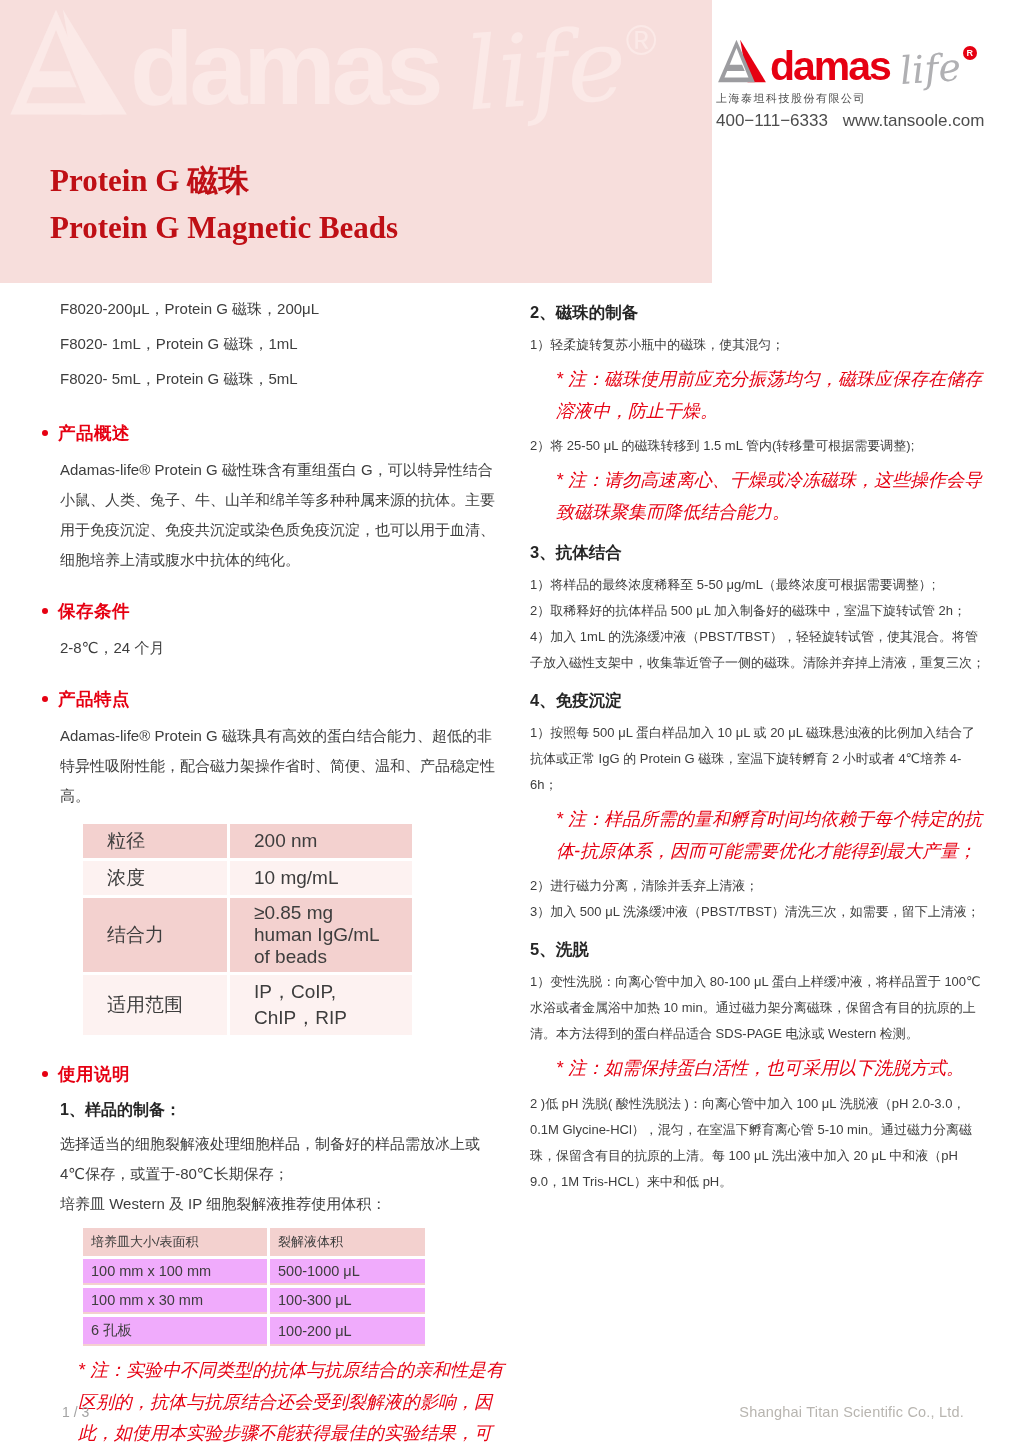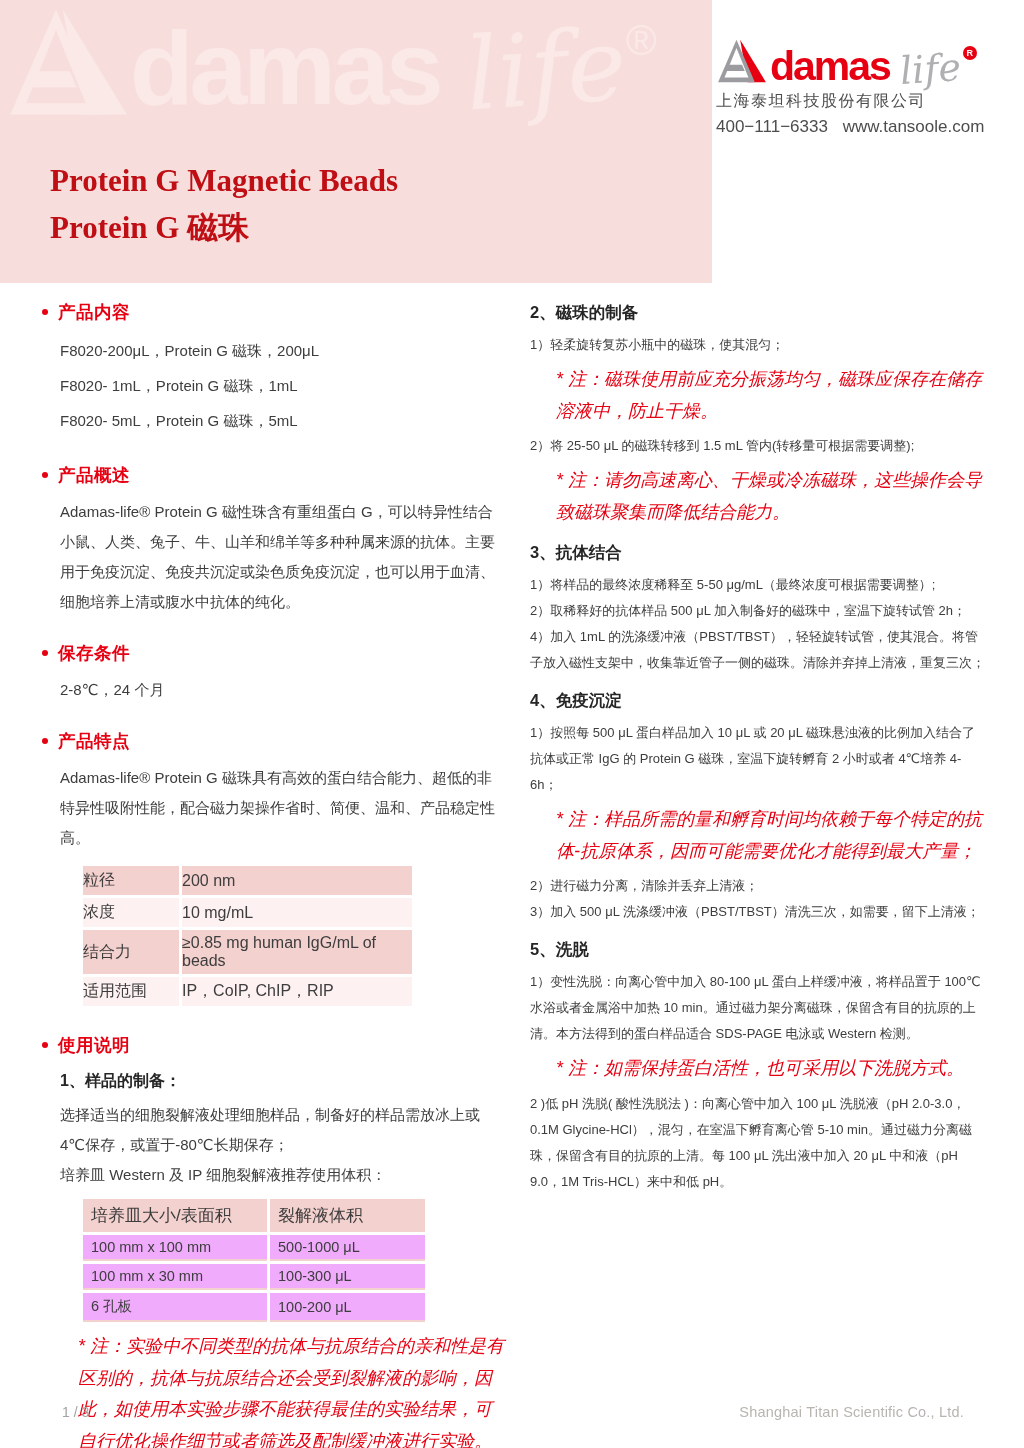--- a/index.html
+++ b/index.html
@@ -16,45 +16,45 @@
   .wm-life{font-family:"DejaVu Serif","Liberation Serif",serif;font-style:italic;font-size:100px;color:#fbe9e7;line-height:1;margin-left:26px;transform:rotate(-4deg);}
   .wm-reg{font-size:42px;color:#fbe9e7;line-height:1;position:relative;top:-58px;}
   .title{position:absolute;left:50px;top:158px;font-family:"Liberation Serif","DejaVu Serif",serif;font-weight:bold;color:#bf0f15;font-size:31px;line-height:1.5;}
   
   .logo-block{position:absolute;left:716px;top:38px;width:280px;}
   .logo-row{display:flex;align-items:flex-end;}
   .logo-tri{flex:0 0 auto;margin-right:2px;}
   .logo-damas{font-size:41px;font-weight:bold;letter-spacing:-2px;color:#e60012;line-height:0.82;}
   .logo-life{font-family:"DejaVu Serif","Liberation Serif",serif;font-style:italic;font-size:38px;color:#b0b0b3;line-height:0.8;margin-left:10px;transform:rotate(-4deg);}
   .logo-reg{display:inline-block;width:14px;height:14px;border-radius:50%;background:#e60012;color:#fff;font-size:9px;font-weight:bold;text-align:center;line-height:14px;position:relative;top:-24px;left:2px;}
-  .company-cn{font-size:16px;color:#4d4d4d;margin-top:7px;letter-spacing:1.5px;}
+  .company-cn{font-size:11px;color:#4d4d4d;margin-top:7px;letter-spacing:1.5px;}
   .contact{font-size:17px;color:#4d4d4d;margin-top:5px;}
   .contact span{margin-right:10px;}
   
   .col{position:absolute;top:292px;}
   .col.left{left:42px;width:462px;}
   .col.right{left:530px;width:458px;}
   
   .lhead{display:flex;align-items:center;margin:24px 0 10px 0;}
   .lhead:first-child{margin-top:8px;}
   .bullet{width:6px;height:6px;border-radius:50%;background:#e60012;margin-right:10px;flex:0 0 auto;}
   .lhead-text{color:#e60012;font-size:17.5px;font-weight:bold;letter-spacing:0.5px;}
   .lbody{font-size:15px;line-height:2.0;margin:0 0 0 18px;color:#3d3d3d;}
   .litem{font-size:15px;margin:0 0 0 18px;padding:8px 0;color:#3d3d3d;}
   .lsub{font-size:16px;font-weight:bold;color:#262626;margin:14px 0 8px 18px;}
   .note{color:#e60012;font-size:18px;font-style:italic;line-height:1.75;margin:6px 0 6px 26px;}
   
   table.spec{border-collapse:separate;border-spacing:3px;margin:10px 0 4px 38px;width:335px;}
-  table.spec td{font-size:16px;padding:4px 0;color:#3d3d3d;}
+  table.spec td{font-size:19px;padding:4px 24px;color:#3d3d3d;}
   table.spec tr:nth-child(odd) td{background:#f3d1cf;}
   table.spec tr:nth-child(even) td{background:#fdf2f1;}
   table.spec td.k{width:96px;}
   
   table.vol{border-collapse:separate;border-spacing:3px;margin:6px 0 2px 38px;width:348px;}
-  table.vol th{background:#f3d1cf;font-size:17px;font-weight:normal;text-align:left;padding:5px 8px;color:#3d3d3d;}
+  table.vol th{background:#f3d1cf;font-size:13px;font-weight:normal;text-align:left;padding:5px 8px;color:#3d3d3d;}
   table.vol td{font-size:14.5px;padding:4px 8px;color:#3d3d3d;background:#f0abfc;border-bottom:2px solid #f3d1cf;}
   table.vol td.k,table.vol th.k{width:168px;}
   
   .rhead{font-size:16.5px;font-weight:bold;color:#262626;margin:14px 0 8px 0;}
   .rhead:first-child{margin-top:10px;}
   .step{font-size:13px;line-height:2.0;margin:0;color:#3d3d3d;}
   
   .footer-left{position:absolute;left:62px;bottom:28px;font-size:14px;color:#a3a3a3;}
   .footer-right{position:absolute;right:60px;bottom:28px;font-size:14.5px;color:#b8b5b0;letter-spacing:0.2px;}
 </style>
@@ -69,22 +69,22 @@
         <polygon points="24,2 52,48 32,48" fill="#fbe9e7"></polygon>
         <polygon points="21,2 41,48 1,48" fill="#fbe9e7"></polygon>
         <polygon points="21,11 34,43 8,43" fill="#f7dedc"></polygon>
         <polygon points="13,29 27,29 30,36 10,36" fill="#fbe9e7"></polygon>
       </svg>
       <span class="wm-damas">damas</span>
       <span class="wm-life">life</span>
       <span class="wm-reg">®</span>
     </div>
     <div class="title">
+      <div>Protein G 磁珠</div>
       <div>Protein G Magnetic Beads</div>
-      <div>Protein G 磁珠</div>
     </div>
   </div>
 
   <div class="logo-block">
     <div class="logo-row">
       <svg class="logo-tri" width="52" height="46" viewBox="0 0 56 50">
         <polygon points="26,2 54,48 34,48" fill="#e60012"></polygon>
         <polygon points="22,2 42,48 2,48" fill="#9c9ca0"></polygon>
         <polygon points="22,11 35,43 9,43" fill="#ffffff"></polygon>
         <polygon points="14,29 28,29 31,36 11,36" fill="#9c9ca0"></polygon>
@@ -95,24 +95,20 @@
     </div>
     <div class="company-cn">上海泰坦科技股份有限公司</div>
     <div class="contact">
       <span>400−111−6333</span>
       <span>www.tansoole.com</span>
     </div>
   </div>
 
   <div class="col left">
 
-    <div class="lhead">
-      <span class="bullet"></span>
-      <span class="lhead-text">产品内容</span>
-    </div>
     <p class="litem">F8020-200μL，Protein G 磁珠，200μL</p>
     <p class="litem">F8020- 1mL，Protein G 磁珠，1mL</p>
     <p class="litem">F8020- 5mL，Protein G 磁珠，5mL</p>
 
     <div class="lhead">
       <span class="bullet"></span>
       <span class="lhead-text">产品概述</span>
     </div>
     <p class="lbody">Adamas-life® Protein G 磁性珠含有重组蛋白 G，可以特异性结合小鼠、人类、兔子、牛、山羊和绵羊等多种种属来源的抗体。主要用于免疫沉淀、免疫共沉淀或染色质免疫沉淀，也可以用于血清、细胞培养上清或腹水中抗体的纯化。</p>
 

